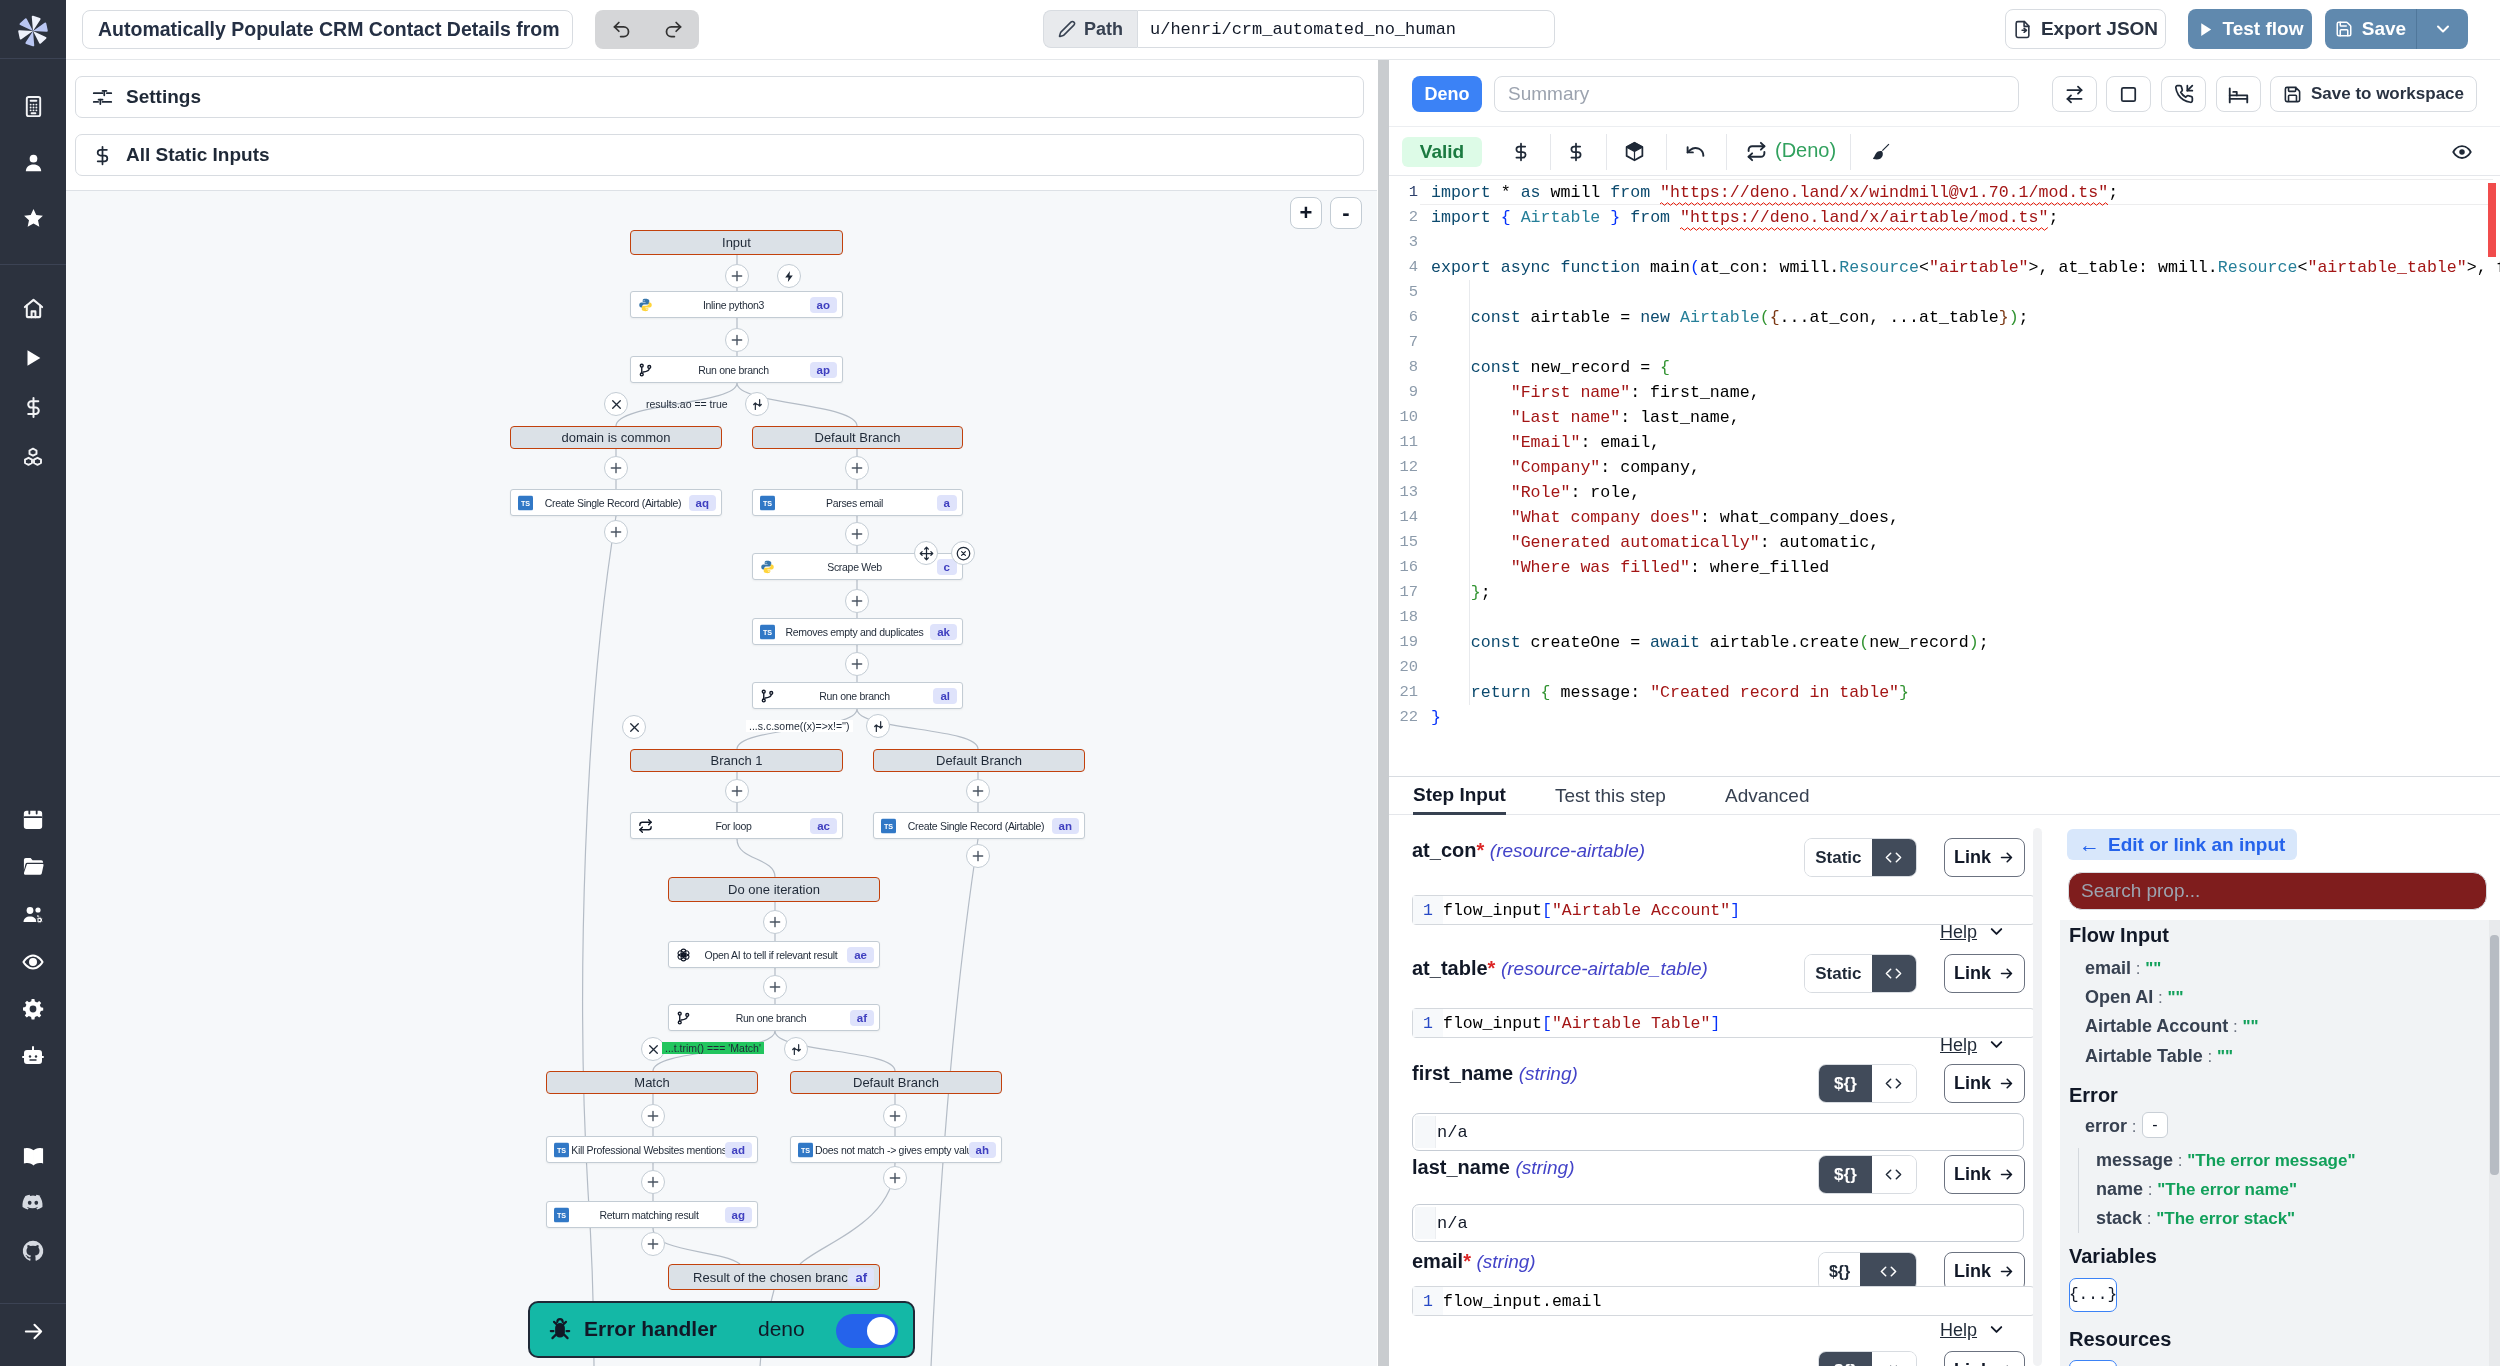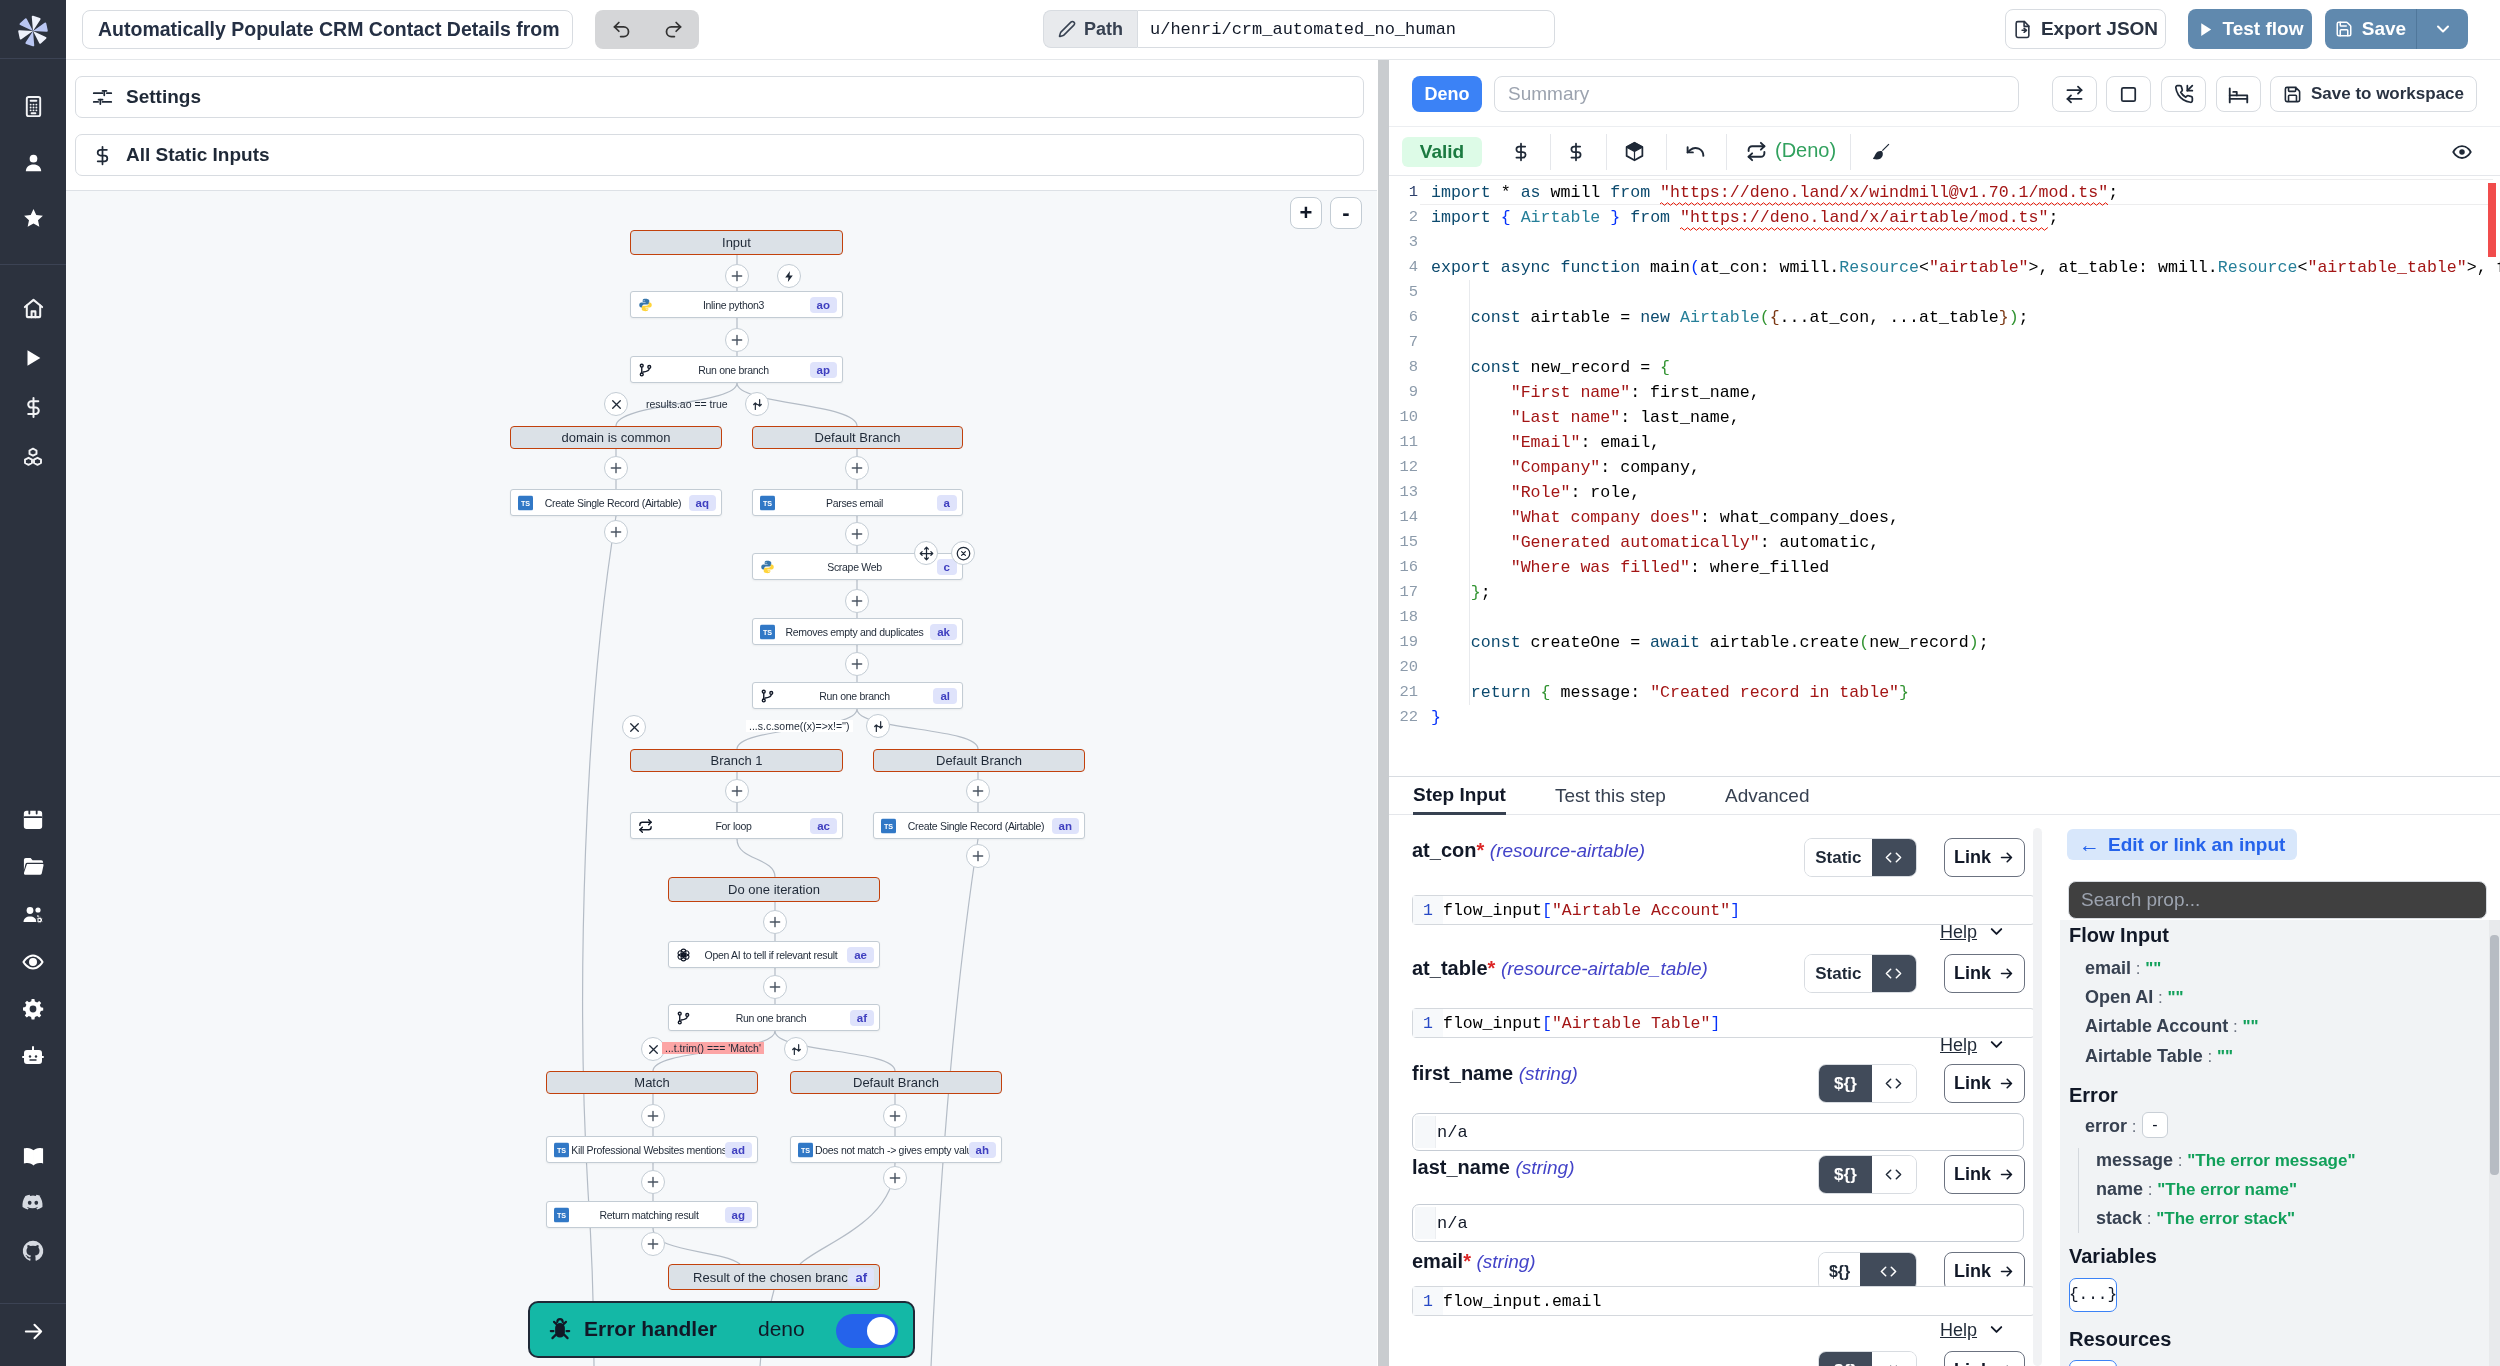--- a/index.html
+++ b/index.html
@@ -57,21 +57,21 @@
 .tseg.dark { background:#414b5a; color:#fff; }
 .linkbtn { position:absolute; width:81px; height:39px; border:1px solid #6b7280; border-radius:8px; background:#fff; display:flex; align-items:center; justify-content:center; gap:7px; font-size:18px; font-weight:bold; color:#111827; }
 .coderow { position:absolute; left:23px; width:623px; height:30px; border:1px solid #d4d8dd; border-radius:4px; background:#fff; font-family:"Liberation Mono",monospace; font-size:16.5px; display:flex; align-items:center; }
 .coderow .cr-n { width:30px; text-align:center; color:#2749c5; background:#f7f9fb; height:100%; display:flex; align-items:center; justify-content:center; }
 .helplink { position:absolute; font-size:18px; color:#1f2937; }
 .nabox { position:absolute; left:23px; width:612px; height:38px; border:1px solid #c6ccd4; border-radius:7px; background:#fff; display:flex; align-items:center; padding-left:24px; font-family:"Liberation Mono",monospace; font-size:17px; color:#111827; }
 .nabox::before { content:""; position:absolute; left:2px; top:2px; bottom:2px; width:20px; background:#f6f8fa; border-right:1px solid #eceef1; }
 
 #props { position:absolute; left:671px; top:755px; width:440px; height:551px; background:#fff; }
 .editpill { position:absolute; left:7px; top:14px; height:31px; background:#d8e7fb; color:#2563eb; border-radius:6px; display:flex; align-items:center; padding:0 12px; gap:8px; font-size:19px; font-weight:bold; }
-.searchprop { position:absolute; left:8px; top:57px; width:419px; height:38px; border:1px solid #d8dce1; border-radius:8px; display:flex; align-items:center; padding-left:12px; font-size:19px; color:#9ca3af; background:#404040;margin-top:9px; }
+.searchprop { position:absolute; left:8px; top:57px; width:419px; height:38px; border:1px solid #d8dce1; border-radius:14px; display:flex; align-items:center; padding-left:12px; font-size:19px; color:#9ca3af; background:#7f1d1d; }
 .propbox { position:absolute; left:0px; top:105px; width:440px; height:446px; background:#f1f3f5; overflow:hidden; }
 .phead { font-size:20px; font-weight:bold; color:#111827; }
 .pkey { font-size:18px; font-weight:bold; color:#374151; }
 .pval { font-size:17px; font-weight:bold; color:#11a05a; }
 </style>
 </head>
 <body>
 <div id="flowpanel">
   <div class="flowbar" style="top:16px;">
       <svg width="21" height="21" viewBox="0 0 24 24" fill="none" stroke="#1f2937" stroke-width="2" stroke-linecap="round">
@@ -336,21 +336,21 @@
           </svg>
         </span>
         <span class="nlabel">Run one branch</span>
         <span class="nbadge">af</span>
       </div>
   <div class="pluscirc" style="left:587px;top:858px;">
         <svg width="13" height="13" viewBox="0 0 24 24" fill="none" stroke="#1f2937" stroke-width="2.4" stroke-linecap="round">
           <path d="M5 5l14 14M19 5L5 19"></path>
         </svg>
       </div>
-  <div class="branchlbl" style="left:596px;top:851px;background:#fca5a5;">...t.trim() === 'Match'</div>
+  <div class="branchlbl" style="left:596px;top:851px;background:#22c55e;">...t.trim() === 'Match'</div>
   <div class="pluscirc" style="left:730px;top:858px;width:24px;height:24px;">
         <svg width="13" height="13" viewBox="0 0 24 24" fill="none" stroke="#1f2937" stroke-width="2.2" stroke-linecap="round" stroke-linejoin="round">
           <path d="M8 21V9M8 9l-3 3M8 9l3 3M16 3v12M16 15l-3-3M16 15l3-3"></path>
         </svg>
       </div>
   <div class="gnode" style="left:480px;top:880px;width:212px;">Match</div>
   <div class="gnode" style="left:724px;top:880px;width:212px;">Default Branch</div>
   <div class="pluscirc" style="left:587px;top:925px;">
         <svg width="14" height="14" viewBox="0 0 24 24" fill="none" stroke="#4b5563" stroke-width="2.4" stroke-linecap="round">
           <path d="M12 4v16M4 12h16"></path>

